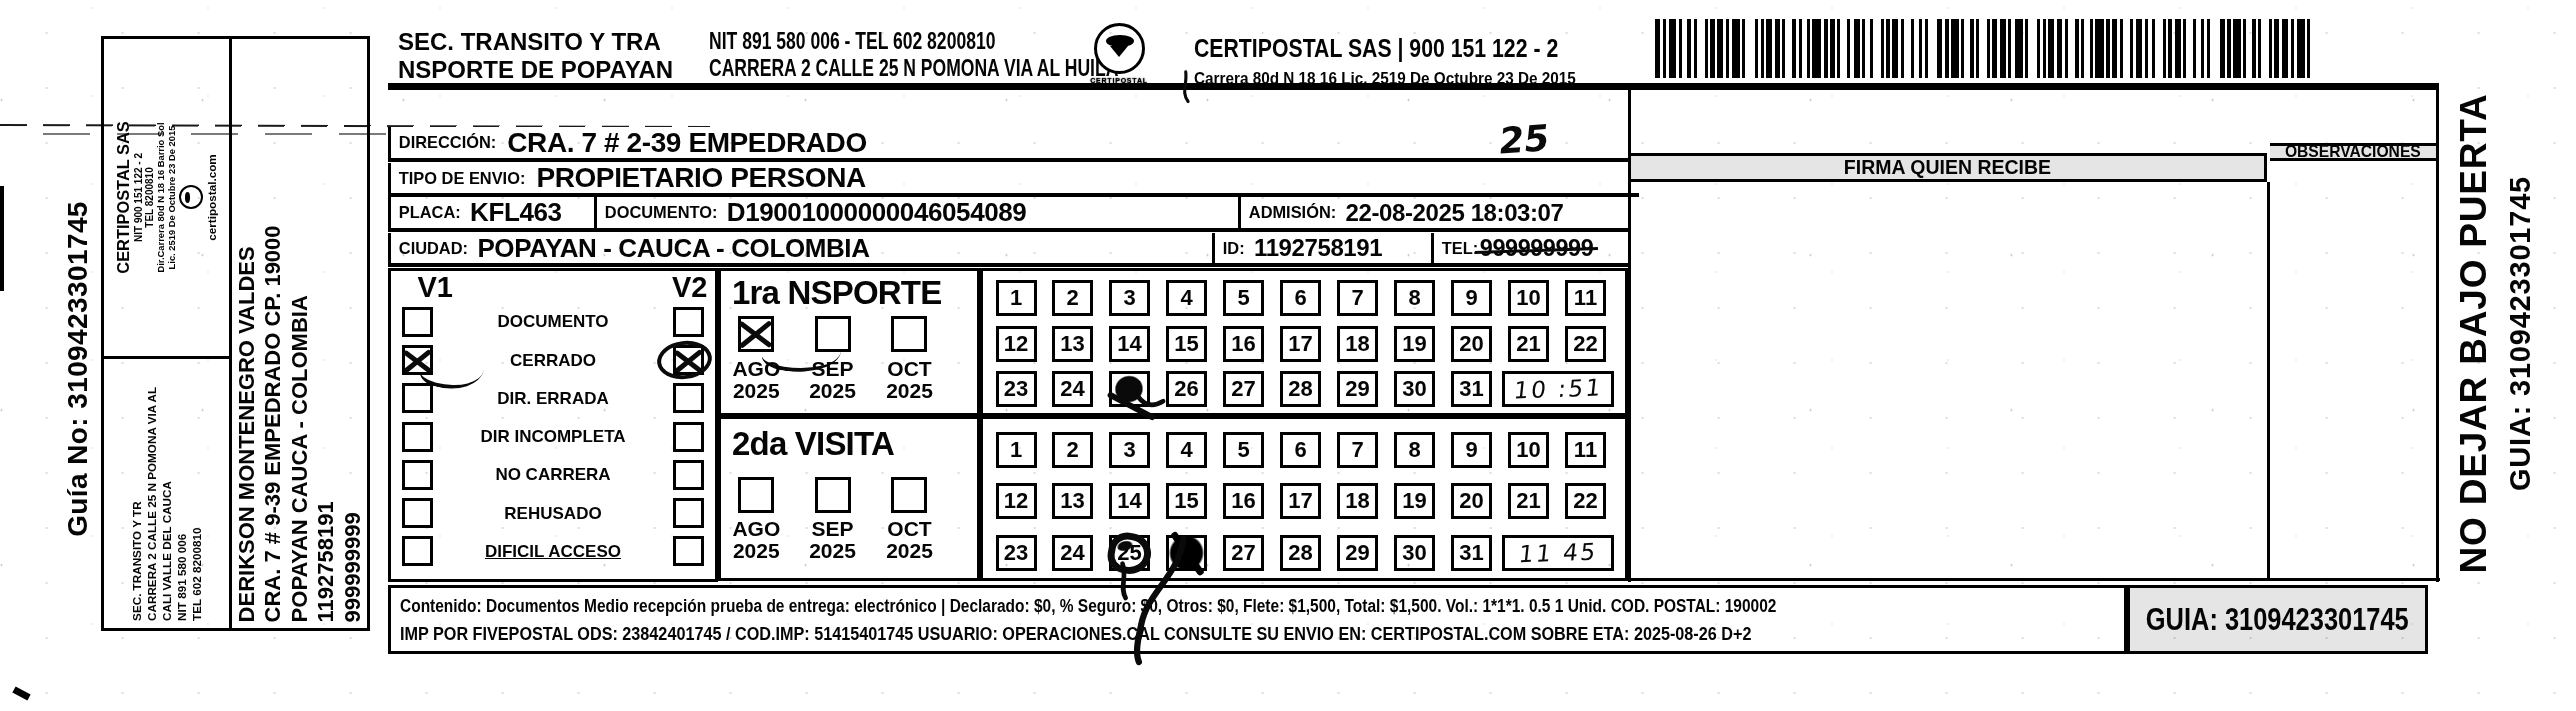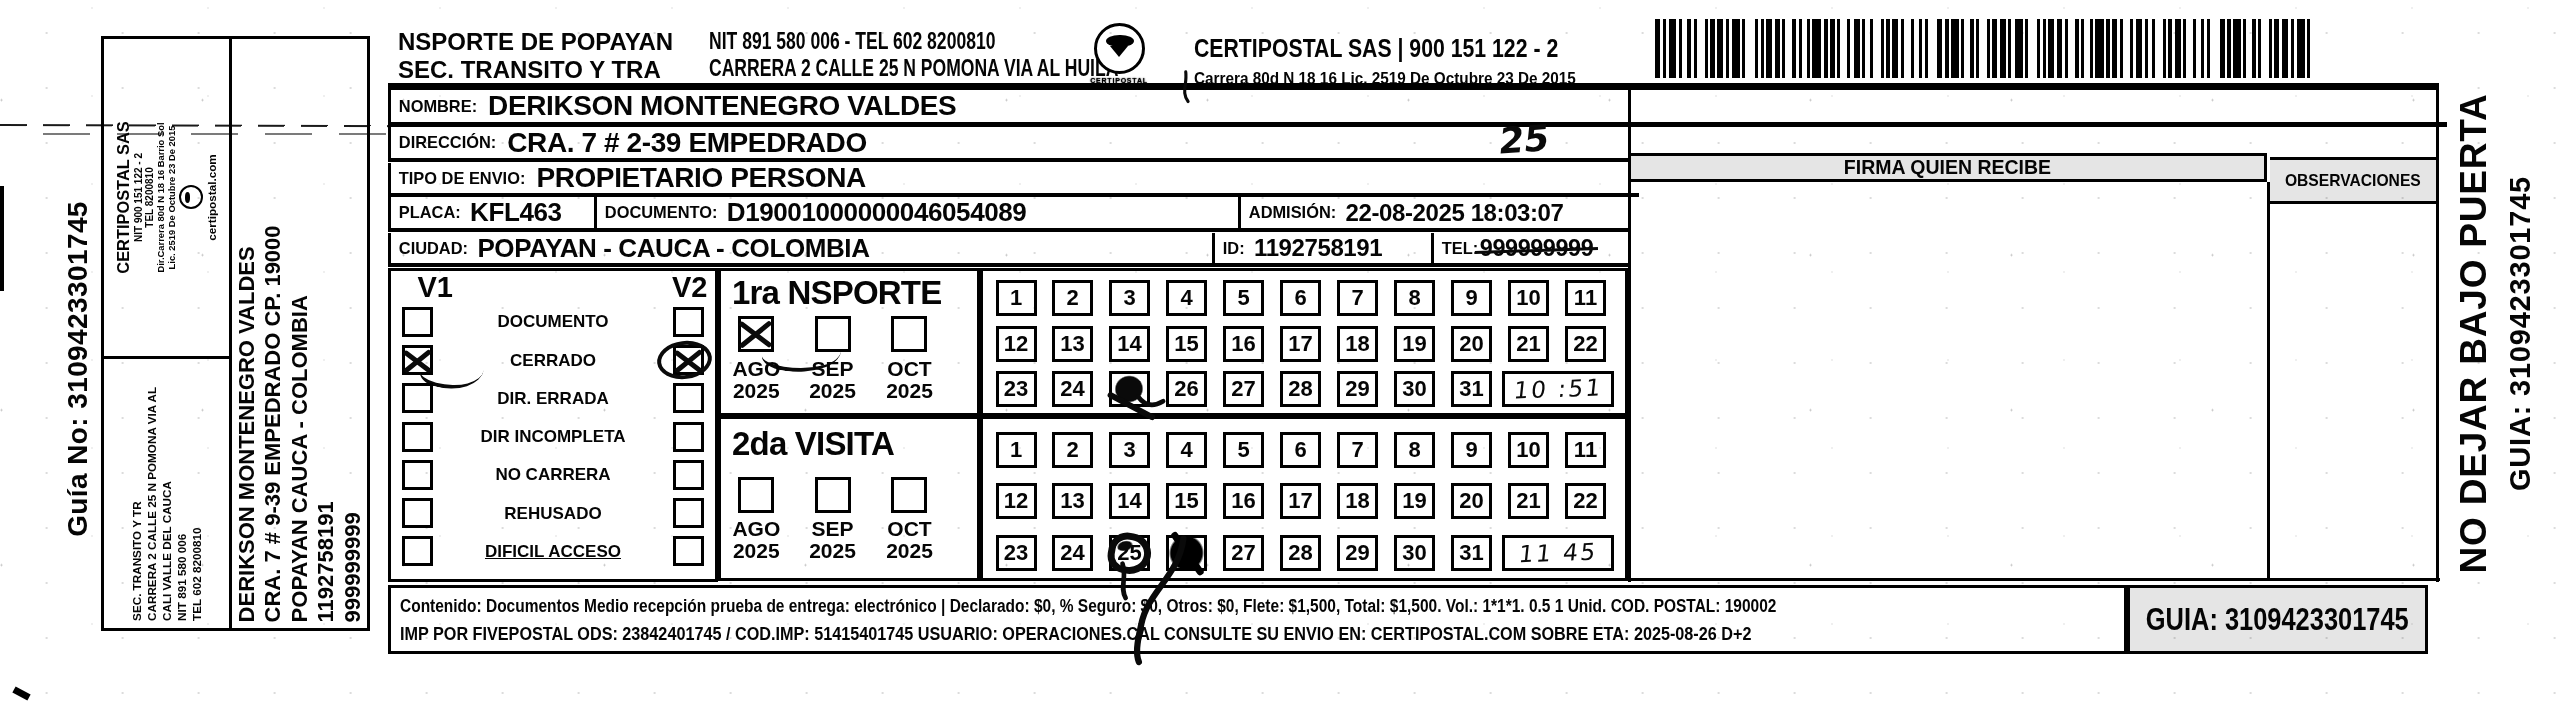--- a/index.html
+++ b/index.html
@@ -128,22 +128,22 @@
 
   <div class="rot" style="left:233px;top:624px;width:587px;height:134px;display:flex;flex-direction:column;justify-content:center;padding-left:1.6px;box-sizing:border-box">
       <div class="side-line-lg">DERIKSON MONTENEGRO VALDES</div>
       <div class="side-line-lg">CRA. 7 # 9-39 EMPEDRADO CP. 19000</div>
       <div class="side-line-lg">POPAYAN CAUCA - COLOMBIA</div>
       <div class="side-line-lg">1192758191</div>
       <div class="side-line-lg">999999999</div>
     </div>
 
   <div class="abs hdr1" style="left:398px;top:28px">
+    <div>SEC. TRANSITO Y TRA</div>
     <div>NSPORTE DE POPAYAN</div>
-    <div>SEC. TRANSITO Y TRA</div>
   </div>
   <div class="abs hdr2" style="left:709px;top:28px">
     <div>NIT 891 580 006 - TEL 602 8200810</div>
     <div>CARRERA 2 CALLE 25 N POMONA VIA AL HUILA</div>
   </div>
   <div class="abs" style="left:1094px;top:23.4px">
     <div class="logo">
         <i></i>
         <u></u>
       </div>
@@ -233,24 +233,20 @@
       <i class="bar" style="left: 614px; width: 2.5px;"></i>
       <i class="bar" style="left: 619px; width: 5px;"></i>
       <i class="bar" style="left: 627px; width: 6.2px;"></i>
       <i class="bar" style="left: 636px; width: 2.5px;"></i>
       <i class="bar" style="left: 642px; width: 7.5px;"></i>
       <i class="bar" style="left: 652px; width: 2.5px;"></i>
     </div>
 
   <div class="abs artifact" style="left:388px;top:83px;width:2051px;height:7px"></div>
 
-  <div class="row" style="left:388px;top:90px;width:2048px;height:32px;border-bottom:5.5px solid #000">
-    <span class="flabel">NOMBRE:</span>
-    <span class="fvalue">DERIKSON MONTENEGRO VALDES</span>
-  </div>
 
   <div class="row" style="left:388px;top:127px;width:1240px;height:31px;border-bottom:4.7px solid #000">
     <span class="flabel">DIRECCIÓN:</span>
     <span class="fvalue">CRA. 7 # 2-39 EMPEDRADO</span>
     <span class="hand-25" style="left:1108px;top:-7.8px">25</span>
   </div>
 
   <div class="row" style="left:388px;top:163px;width:1240px;height:30px;border-bottom:4.7px solid #000">
     <span class="flabel">TIPO DE ENVIO:</span>
     <span class="fvalue">PROPIETARIO PERSONA</span>
@@ -544,21 +540,21 @@
       <div class="time-box" style="left: 519px; top: 116px;">
         <span class="hand">11 45</span>
       </div>
     </div>
 
   <div class="abs artifact" style="left:1628px;top:90px;width:3.1px;height:492px"></div>
   <div class="abs artifact" style="left:2436px;top:90px;width:3.1px;height:492px"></div>
   <div class="hdrcell abs" style="left:1631px;top:153px;width:636px;height:29px;border-top:3.9px solid #000;border-bottom:3.9px solid #000;border-right:3.1px solid #000">
     <span style="font-size:19.5px;font-weight:bold">FIRMA QUIEN RECIBE</span>
   </div>
-  <div class="hdrcell abs" style="left:2270px;top:157px;width:166px;height:47px;border-top:3.9px solid #000;border-bottom:3.9px solid #000">
+  <div class="hdrcell abs" style="left:2270px;top:143px;width:166px;height:18px;border-top:3.9px solid #000;border-bottom:3.9px solid #000">
     <span style="font-size:17px;font-weight:bold;transform:scaleX(.92)">OBSERVACIONES</span>
   </div>
   <div class="abs artifact" style="left:2267px;top:182px;width:3.1px;height:398px"></div>
   <div class="abs artifact" style="left:1628px;top:578px;width:812px;height:3.1px"></div>
 
   <div class="panel" style="left:388px;top:585px;width:1739px;height:69px">
     <div class="ft1">Contenido: Documentos Medio recepción prueba de entrega: electrónico | Declarado: $0, % Seguro: $0, Otros: $0, Flete: $1,500, Total: $1,500. Vol.: 1*1*1. 0.5  1 Unid. COD. POSTAL: 190002</div>
     <div class="ft2">IMP POR FIVEPOSTAL ODS: 23842401745 / COD.IMP: 51415401745 USUARIO: OPERACIONES.CAL  CONSULTE SU ENVIO EN: CERTIPOSTAL.COM SOBRE ETA: 2025-08-26 D+2</div>
   </div>
   <div class="panel hdrcell" style="left:2127px;top:585px;width:301px;height:69px;display:flex">

